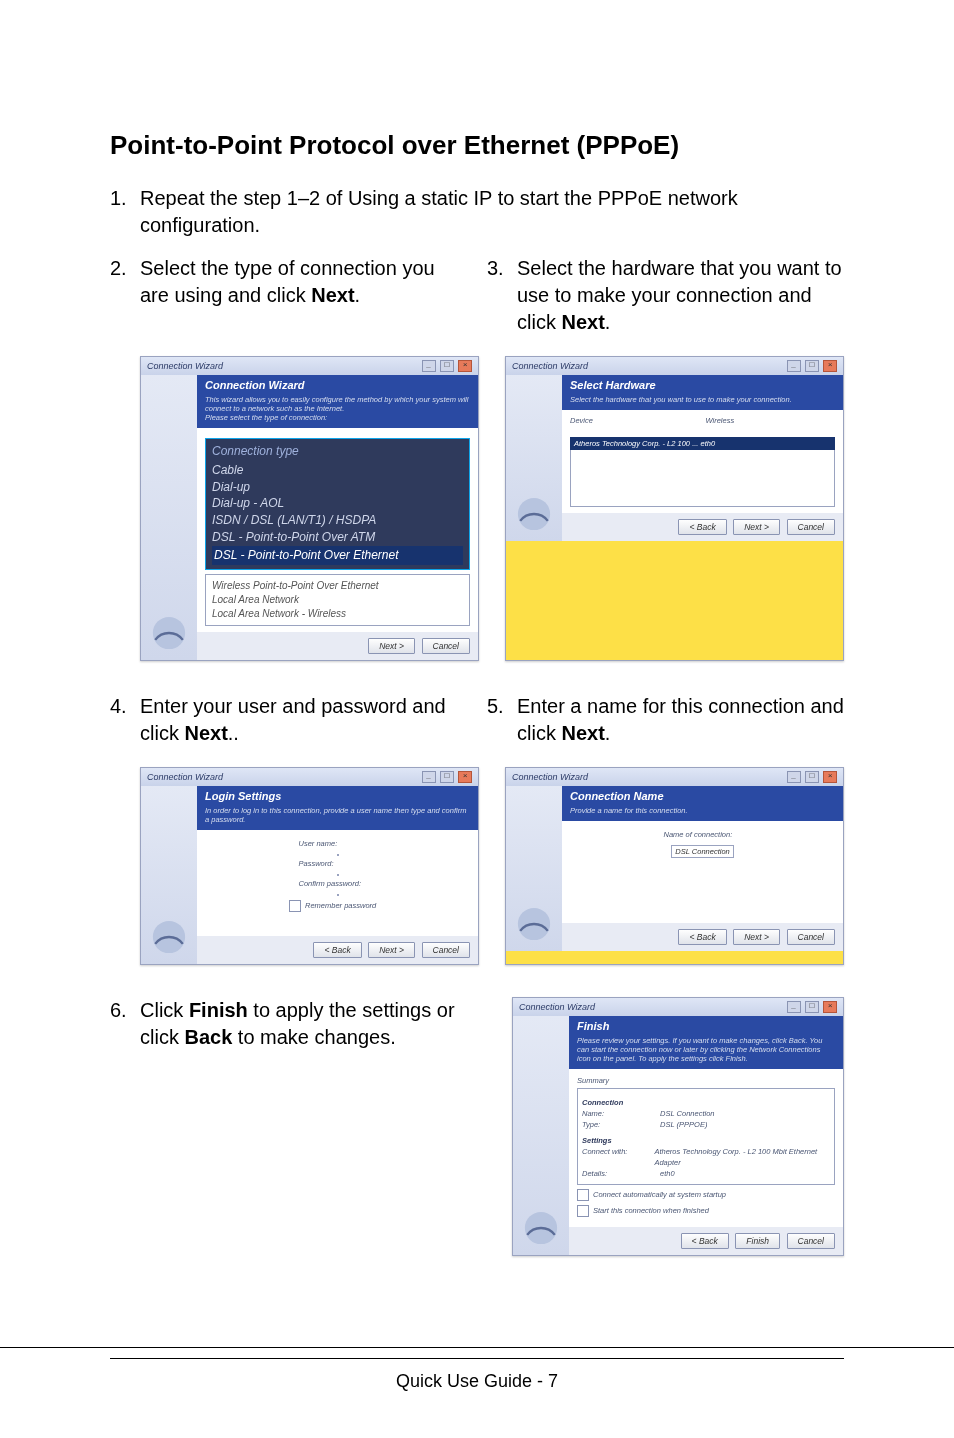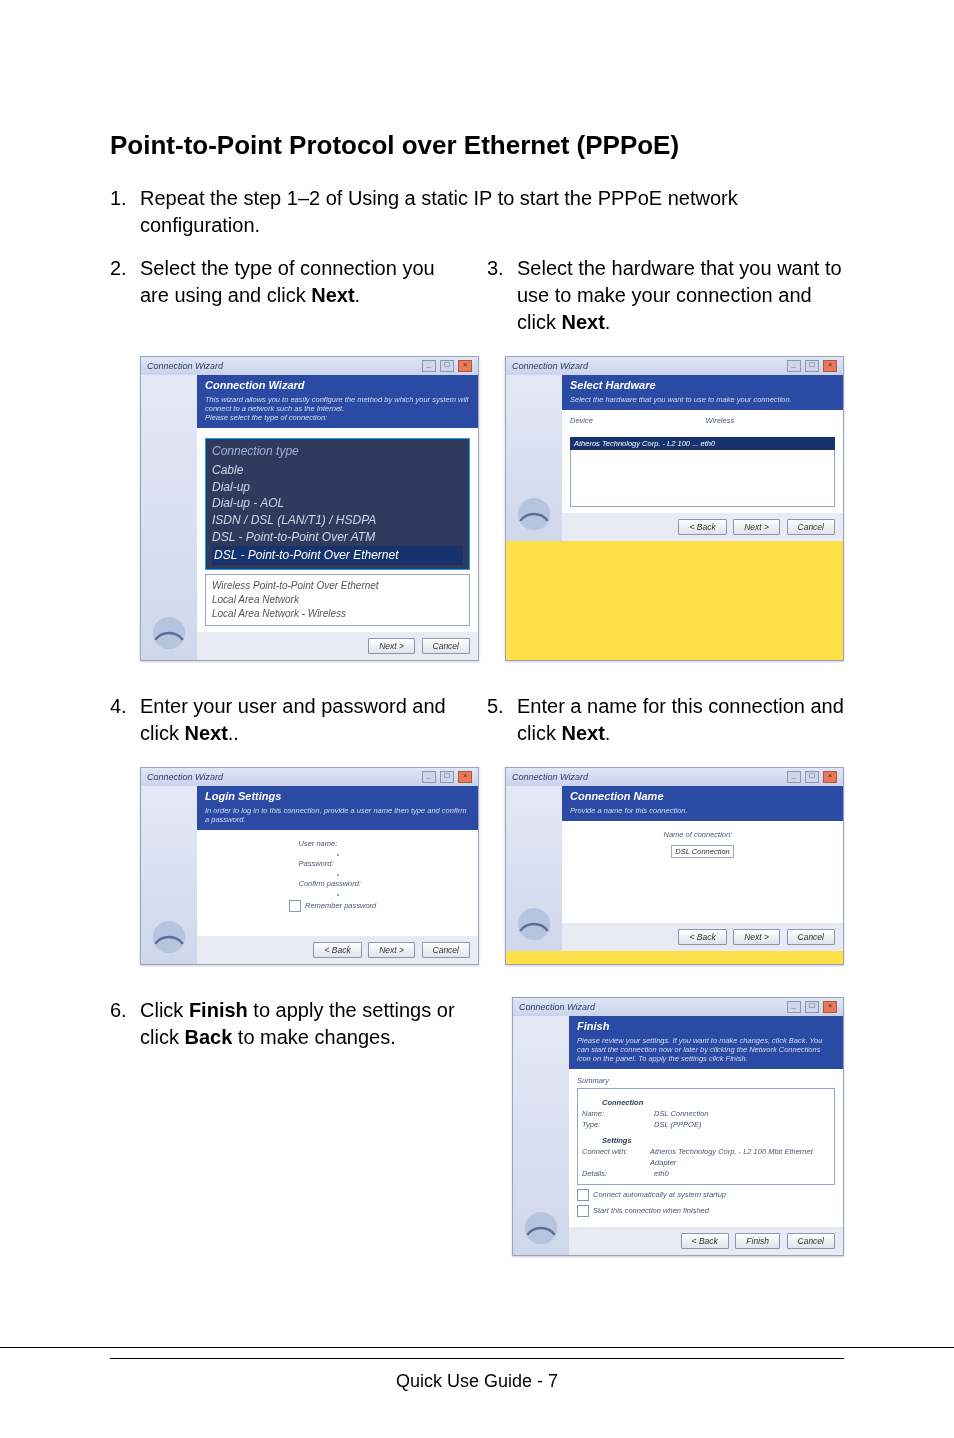--- a/index.html
+++ b/index.html
@@ -188,23 +188,23 @@
     padding:2px 4px;
     font-size:7.5px;
   }
   .fld-row{display:flex;align-items:center;gap:6px;margin:3px 0;flex-direction:column;}
   .fld-row label{width:78px;font-size:7.5px;color:#4a5673;}
   .fld-row .inp{flex:1;height:12px;border:1px solid #9aa3c0;background:#fff;}
   .chk{display:flex;align-items:center;gap:4px;margin:4px 0 4px 84px;font-size:7.5px;color:#4a5673;}
   .chk .box{width:10px;height:10px;border:1px solid #8a94b3;background:#fff;display:inline-block;}
   
   .summary-block{font-size:7.5px;color:#4a5673;line-height:1.5;}
-  .summary-block .row2{display:flex;gap:2px;}
+  .summary-block .row2{display:flex;gap:8px;}
   .summary-block .row2 .k{width:70px;}
-  .summary-block .sec{font-weight:700;color:#2f3a5c;margin-top:4px;margin-left:20px;}
+  .summary-block .sec{font-weight:700;color:#2f3a5c;margin-top:4px;}
   
   .footer {
     position: absolute;
     bottom: 46px;
     left: 0;
     width: 100%;
     text-align: center;
     font-size: 18px;
     color: #000;
     border-top: 1px solid #000;

